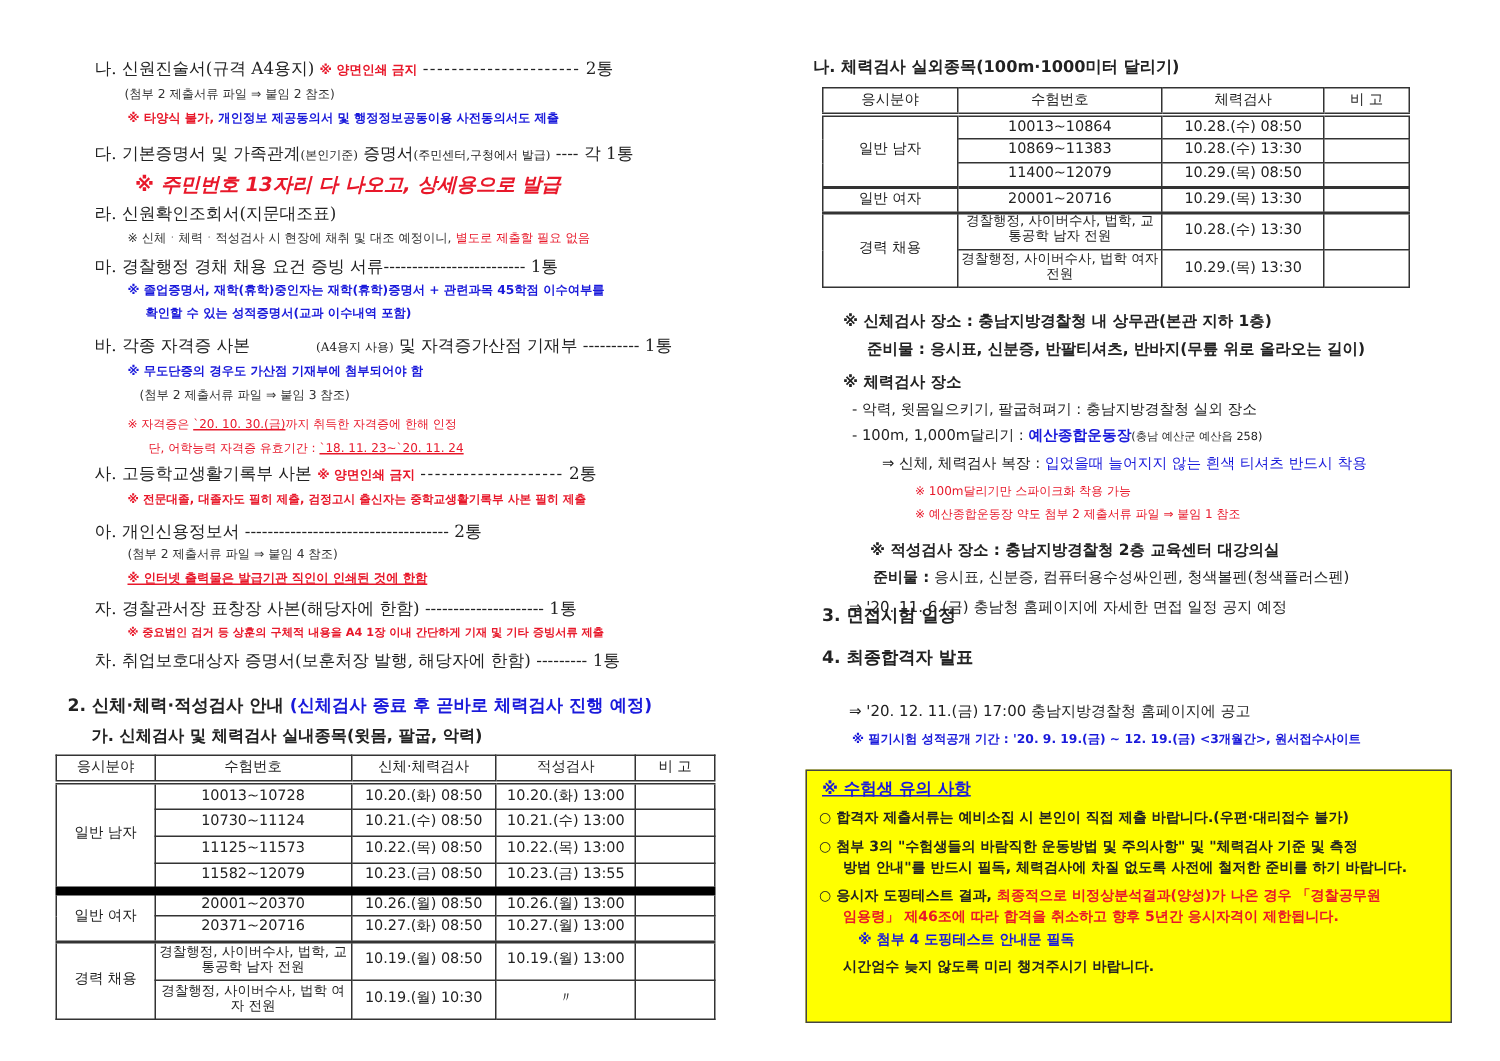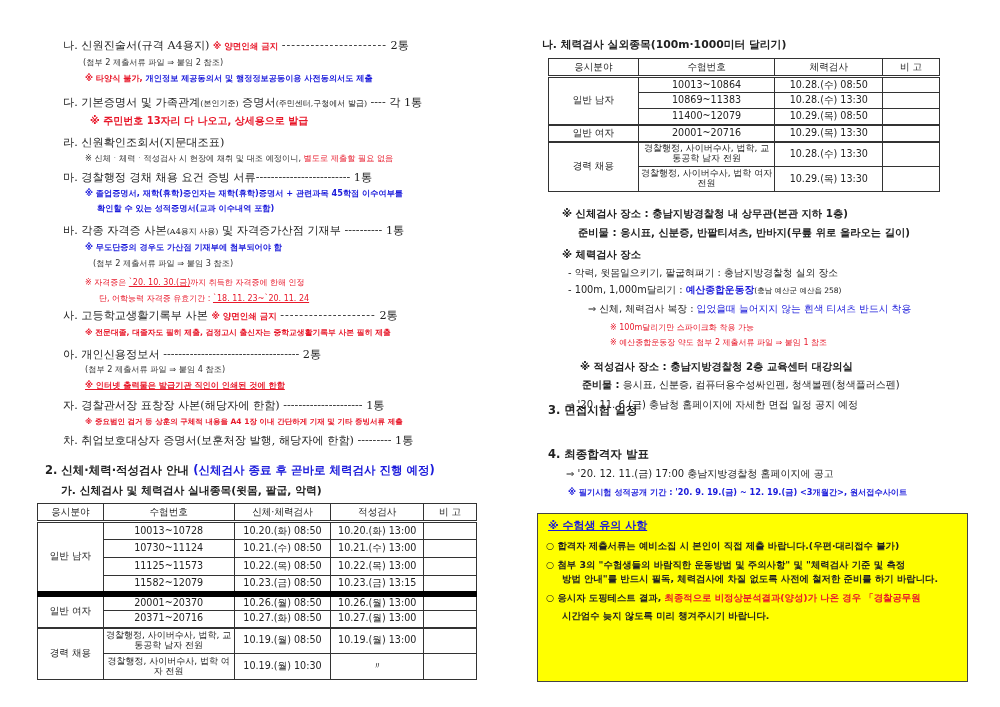--- a/index.html
+++ b/index.html
@@ -41,37 +41,37 @@
     <span>※ 타양식 불가,</span>
     <span class="blue">개인정보 제공동의서 및 행정정보공동이용 사전동의서도 제출</span>
   </div>
 
   <div class="abs item" style="top:95px;left:8px;">
     <span>다. 기본증명서 및 가족관계</span><span style="font-size:8px;">(본인기준)</span>
     <span>증명서</span><span style="font-size:8px;">(주민센터,구청에서 발급)</span>
     <span>----</span>
     <span>각 1통</span>
   </div>
-  <div class="abs red bold" style="top:114px;left:35px;font-size:10px;">※ 주민번호 13자리 다 나오고, 상세용으로 발급</div>
+  <div class="abs red bold" style="top:114px;left:35px;font-size:13px;font-style:italic;">※ 주민번호 13자리 다 나오고, 상세용으로 발급</div>
 
   <div class="abs item" style="top:135px;left:8px;">라. 신원확인조회서(지문대조표)</div>
   <div class="abs sub" style="top:153px;left:30px;">
     <span>※ 신체ㆍ체력ㆍ적성검사 시 현장에 채취 및 대조 예정이니,</span>
     <span class="red">별도로 제출할 필요 없음</span>
   </div>
 
   <div class="abs item" style="top:170px;left:8px;">
     <span>마. 경찰행정 경채 채용 요건 증빙 서류</span><span>-------------------------</span>
     <span>1통</span>
   </div>
   <div class="abs note-blue" style="top:188px;left:30px;">※ 졸업증명서, 재학(휴학)중인자는 재학(휴학)증명서 + 관련과목 45학점 이수여부를</div>
   <div class="abs note-blue" style="top:203px;left:42px;">확인할 수 있는 성적증명서(교과 이수내역 포함)</div>
 
   <div class="abs item" style="top:223px;left:8px;">
-    <span>바. 각종 자격증 사본</span><span style="font-size:8px;">(A4용지 사용)</span>
+    <span>바. 각종 자격증 사본</span><span style="font-size:8px;margin-left:44px;">(A4용지 사용)</span>
     <span>및 자격증가산점 기재부</span>
     <span>----------</span>
     <span>1통</span>
   </div>
   <div class="abs note-blue" style="top:242px;left:30px;">※ 무도단증의 경우도 가산점 기재부에 첨부되어야 함</div>
   <div class="abs sub" style="top:258px;left:38px;">(첨부 2 제출서류 파일 ⇒ 붙임 3 참조)</div>
   <div class="abs red" style="top:277px;left:30px;font-size:8px;">
     <span>※ 자격증은</span>
     <span class="under">`20. 10. 30.(금)</span><span>까지 취득한 자격증에 한해 인정</span>
   </div>
@@ -149,21 +149,21 @@
     </tr>
     <tr style="height:18px">
       <td>11125~11573</td>
       <td>10.22.(목) 08:50</td>
       <td>10.22.(목) 13:00</td>
       <td></td>
     </tr>
     <tr style="height:18px;border-bottom:6px solid #000000">
       <td>11582~12079</td>
       <td>10.23.(금) 08:50</td>
-      <td>10.23.(금) 13:15</td>
+      <td>10.23.(금) 13:55</td>
       <td></td>
     </tr>
     <tr style="height:17px">
       <td rowspan="2" style="border-bottom:2px solid #333">일반 여자</td>
       <td>20001~20370</td>
       <td>10.26.(월) 08:50</td>
       <td>10.26.(월) 13:00</td>
       <td></td>
     </tr>
     <tr style="height:17px;border-bottom:2px solid #333">
@@ -260,31 +260,33 @@
 
 <div class="abs" style="top:360px;left:580px;font-size:10.3px;font-weight:bold;">※ 적성검사 장소 : 충남지방경찰청 2층 교육센터 대강의실</div>
 <div class="abs" style="top:378px;left:582px;font-size:10px;">
   <span class="bold">준비물 :</span>
   <span>응시표, 신분증, 컴퓨터용수성싸인펜, 청색볼펜(청색플러스펜)</span>
 </div>
 
 <div class="abs sec" style="top:403px;left:548px;">3. 면접시험 일정</div>
 <div class="abs" style="top:398px;left:566px;font-size:10px;">⇒ '20. 11. 6.(금) 충남청 홈페이지에 자세한 면접 일정 공지 예정</div>
 
-<div class="abs sec" style="top:447px;left:548px;">4. 최종합격자 발표</div>
+<div class="abs sec" style="top:431px;left:548px;">4. 최종합격자 발표</div>
 <div class="abs" style="top:467px;left:566px;font-size:10px;">⇒ '20. 12. 11.(금) 17:00 충남지방경찰청 홈페이지에 공고</div>
 <div class="abs note-blue" style="top:487px;left:568px;font-size:8.2px;">※  필기시험 성적공개 기간 : '20. 9. 19.(금) ~ 12. 19.(금)  &lt;3개월간&gt;, 원서접수사이트</div>
 
 <div class="yellow-box">
   <div class="yb-title">※ 수험생 유의 사항</div>
   <div class="yb-item">○ 합격자 제출서류는 예비소집 시 본인이 직접 제출 바랍니다.(우편·대리접수 불가)</div>
   <div class="yb-item">
     <span>○ 첨부 3의 "수험생들의 바람직한 운동방법 및 주의사항" 및 "체력검사 기준 및 측정</span>
     <span class="ind">방법 안내"를 반드시 필독, 체력검사에 차질 없도록 사전에 철저한 준비를 하기 바랍니다.</span>
   </div>
   <div class="yb-item">
     <span>○ 응시자 도핑테스트 결과,</span>
     <span class="red">최종적으로 비정상분석결과(양성)가 나온 경우 「경찰공무원</span>
+    <span class="ind red">임용령」 제46조에 따라 합격을 취소하고 향후 5년간 응시자격이 제한됩니다.</span>
+    <span class="ind blue" style="padding-left:26px;">※ 첨부 4 도핑테스트 안내문 필독</span>
   </div>
   <div class="yb-item">
     <span class="ind">시간엄수 늦지 않도록 미리 챙겨주시기 바랍니다.</span>
   </div>
 </div>
 
 </body></html>

